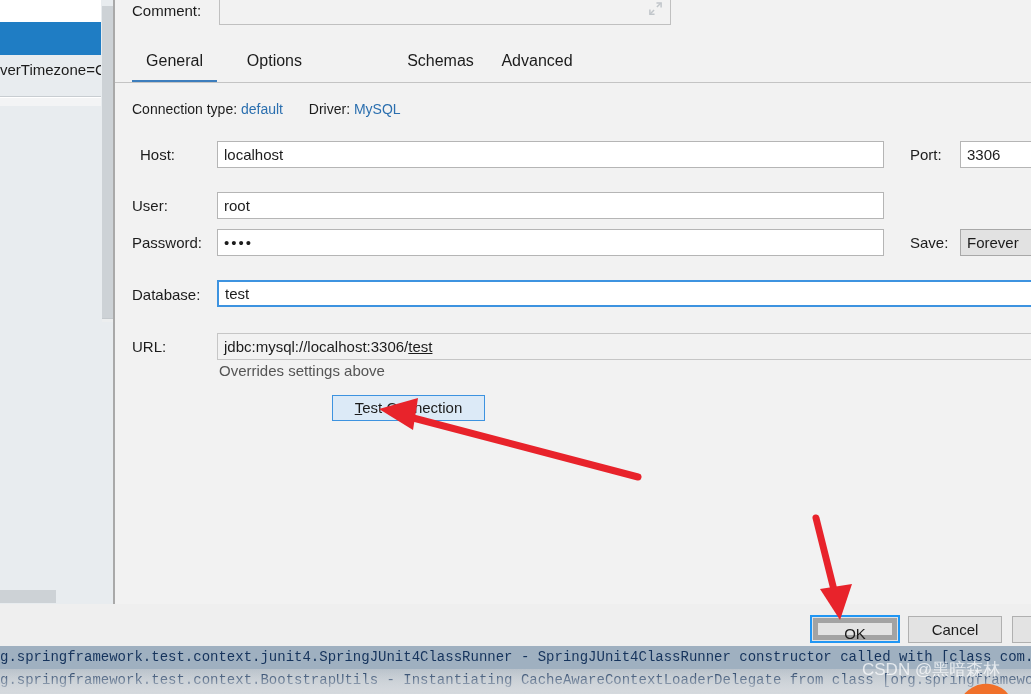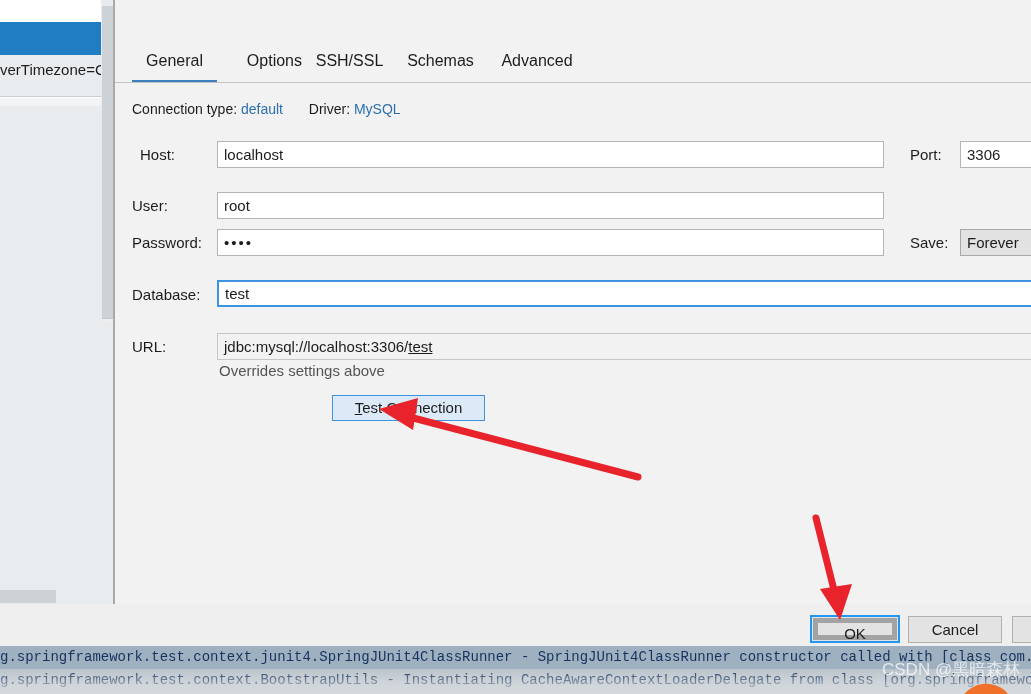--- a/index.html
+++ b/index.html
@@ -281,21 +281,20 @@
   }
 
   
   .watermark {
     position: absolute; left: 862px; top: 658px;
     font-size: 17px;
     color: rgba(255,255,255,0.72);
     white-space: nowrap;
     font-family: "Liberation Sans", sans-serif;
     pointer-events: none;
-    margin-left: 20px;
   }
 
   
   .orange-corner {
     position: absolute; left: 958px; top: 684px;
     width: 52px; height: 22px;
     background: #f0702a;
     border-radius: 50% 50% 0 0 / 100% 100% 0 0;
     transform: rotate(-8deg);
   }
@@ -319,31 +318,39 @@
     <div class="lp-vscroll-track"></div>
     <div class="lp-vscroll-thumb"></div>
     <div class="lp-vscroll-thumb-edge"></div>
     <div class="lp-hscroll-track"></div>
     <div class="lp-hscroll-thumb"></div>
   </div>
   <div class="lp-right-border"></div>
 
   <div class="dialog">
 
+    <div class="comment-row">
+      <div class="comment-label">Comment:</div>
+      <div class="comment-box">
+        <svg class="expand-icon" viewBox="0 0 16 16">
+          <path d="M9 2 L14 2 L14 7" fill="none" stroke="#9aa3ab" stroke-width="1.6"></path>
+          <path d="M13.5 2.5 L9.5 6.5" stroke="#9aa3ab" stroke-width="1.6"></path>
+          <path d="M7 14 L2 14 L2 9" fill="none" stroke="#9aa3ab" stroke-width="1.6"></path>
+          <path d="M2.5 13.5 L6.5 9.5" stroke="#9aa3ab" stroke-width="1.6"></path>
+        </svg>
+      </div>
+    </div>
 
     <div class="tabs">
       <div class="tab active" style="left:17px; width:85px; text-align:center;">
         <span>General</span>
         <div class="tab-underline"></div>
       </div>
       <div class="tab" style="left:109px; width:78px; text-align:right;">
         <span>Options</span>
-      </div>
-      <div class="tab" style="left:192px; width:85px; text-align:center;">
-        <span>SSH/SSL</span>
       </div>
       <div class="tab" style="left:283px; width:85px; text-align:center;">
         <span>Schemas</span>
       </div>
       <div class="tab" style="left:376px; width:92px; text-align:center;">
         <span>Advanced</span>
       </div>
     </div>
     <div class="tabs-rule"></div>
 

